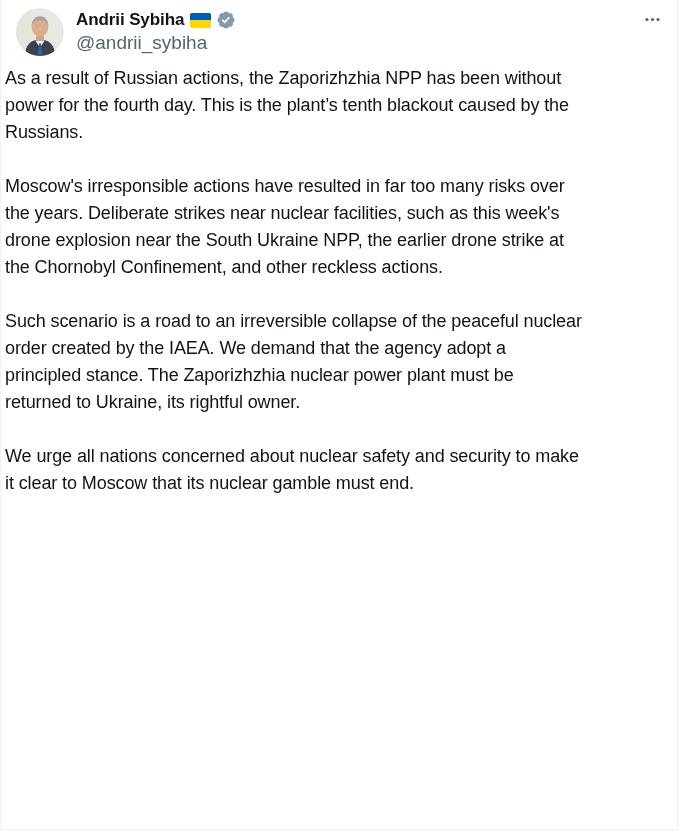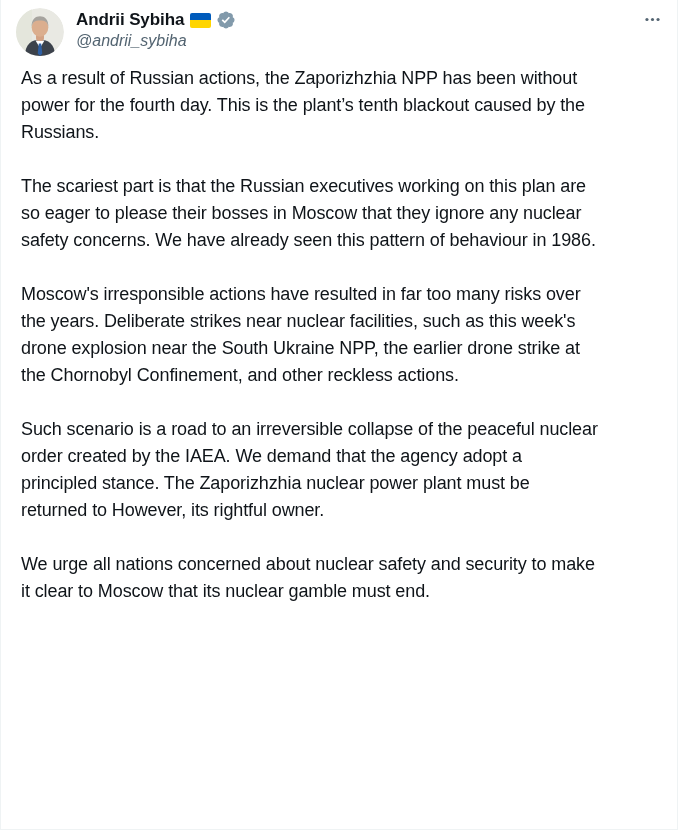--- a/index.html
+++ b/index.html
@@ -58,41 +58,40 @@
     height: 15px;
     border-radius: 2px;
     overflow: hidden;
     margin-left: 2px;
   }
   .flag .half { display: block; width: 100%; height: 50%; }
   .flag .top    { background: var(--flag-blue, #005bbb); }
   .flag .bottom { background: var(--flag-yellow, #ffd500); }
   .verified { width: 20px; height: 20px; display: inline-block; margin-left: 1px; }
   .handle {
-    font-size: 16px;
+    font-size: 19px;
     color: var(--secondary, #536471);
     margin-top: 2px;
     cursor: pointer;
-    font-style: italic;
   }
   .more-btn {
     position: absolute;
     top: 8px;
     right: 14px;
     width: 22px;
     height: 22px;
     display: flex;
     align-items: center;
     justify-content: center;
     border-radius: 50%;
     cursor: pointer;
   }
   
   .body {
-    padding: 9px 24px 0 20px;
+    padding: 9px 24px 0 4px;
   }
   .body p {
     white-space: pre-line;
     font-size: 18px;
     line-height: 27px;
     letter-spacing: -0.1px;
     color: var(--text, #0f1419);
     margin-bottom: 27px;
   }
   .body p:last-child { margin-bottom: 8px; }
@@ -140,28 +139,25 @@
         <circle cx="19" cy="12" r="2" style="fill:var(--secondary,#536471)"></circle>
       </svg>
     </div>
 
   </div>
 
   <div class="body">
     <p>As a result of Russian actions, the Zaporizhzhia NPP has been without
 power for the fourth day. This is the plant’s tenth blackout caused by the
 Russians.</p>
-    <p>The scariest part is that the Russian executives working on this plan are
-so eager to please their bosses in Moscow that they ignore any nuclear
-safety concerns. We have already seen this pattern of behaviour in 1986.</p>
     <p>Moscow's irresponsible actions have resulted in far too many risks over
 the years. Deliberate strikes near nuclear facilities, such as this week's
 drone explosion near the South Ukraine NPP, the earlier drone strike at
 the Chornobyl Confinement, and other reckless actions.</p>
     <p>Such scenario is a road to an irreversible collapse of the peaceful nuclear
 order created by the IAEA. We demand that the agency adopt a
 principled stance. The Zaporizhzhia nuclear power plant must be
-returned to However, its rightful owner.</p>
+returned to Ukraine, its rightful owner.</p>
     <p>We urge all nations concerned about nuclear safety and security to make
 it clear to Moscow that its nuclear gamble must end.</p>
   </div>
 
 </div>
 
 </body></html>

